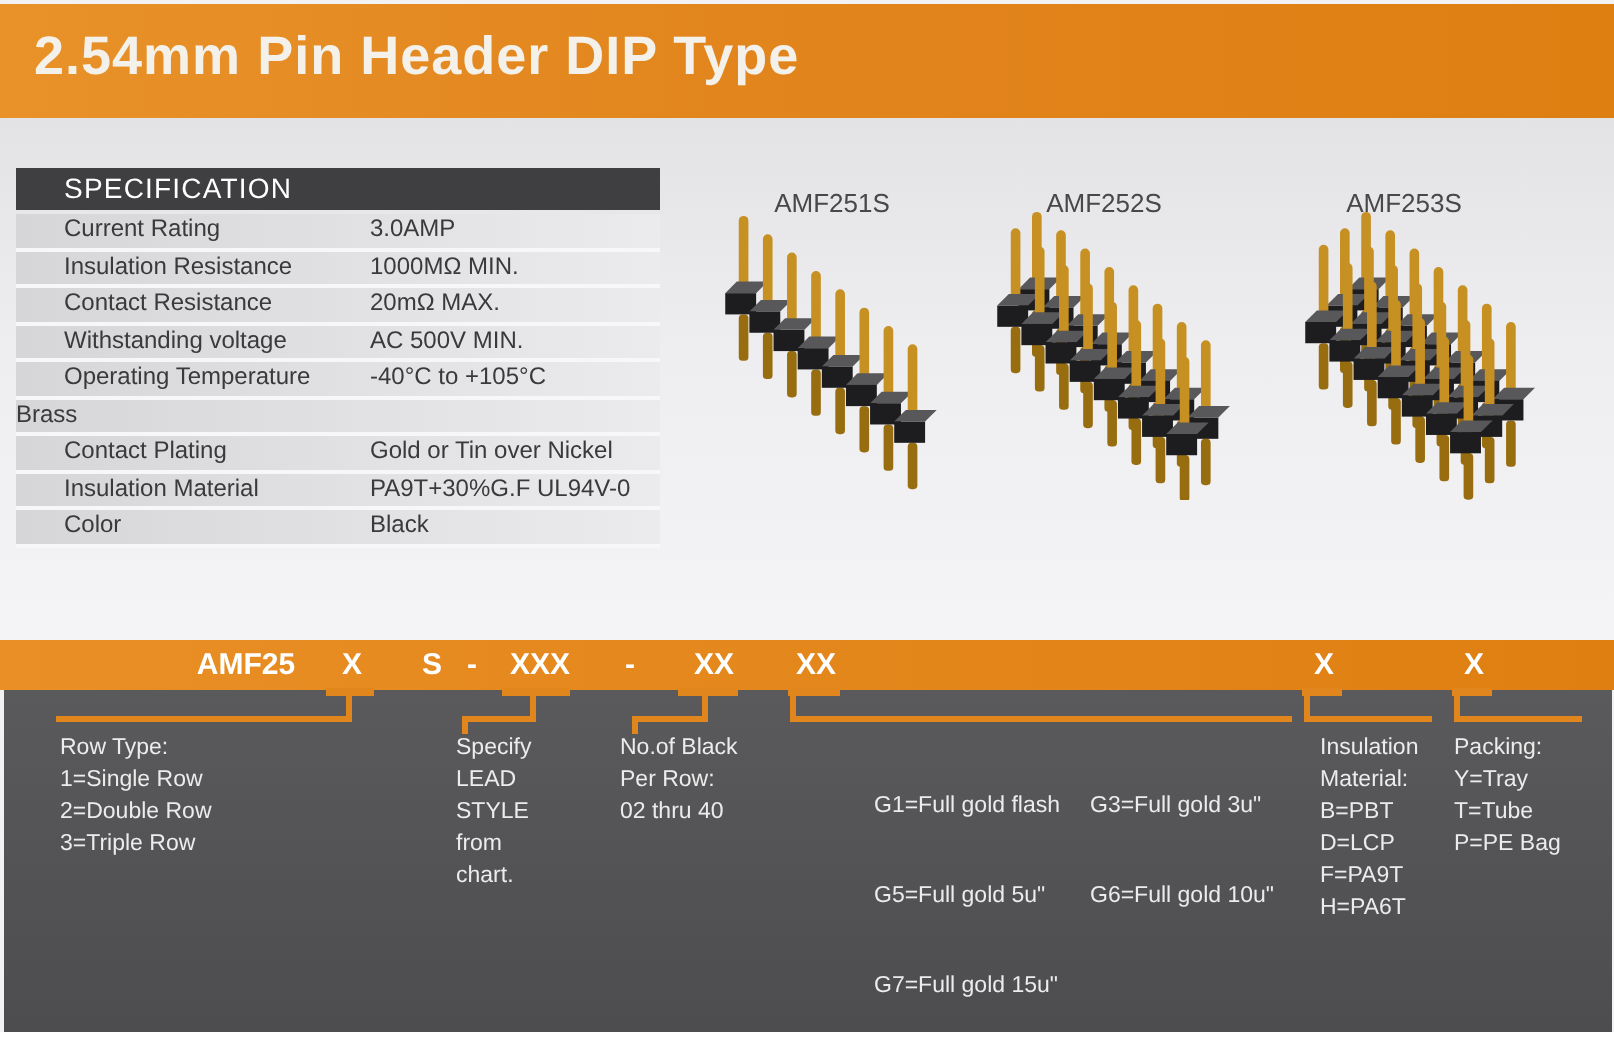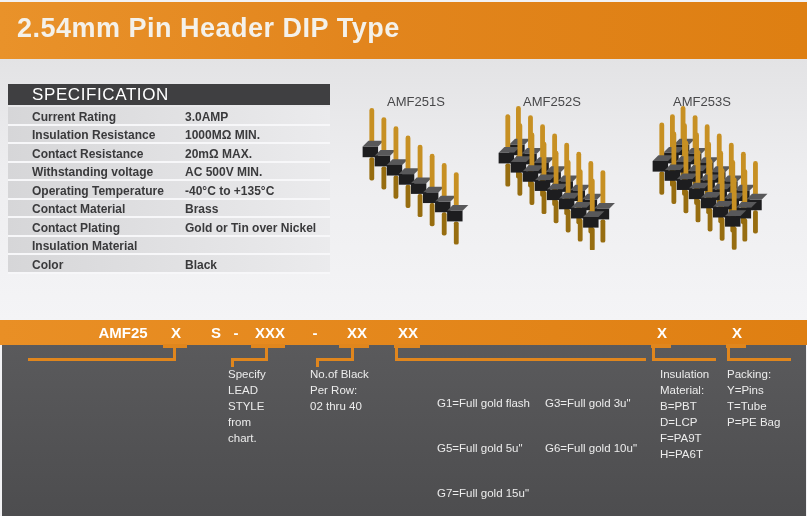--- a/index.html
+++ b/index.html
@@ -8,26 +8,26 @@
   
   .banner{position:absolute;left:0;top:2px;width:807px;height:57px;
           background:linear-gradient(90deg,#e9922a 0%,#e2851d 45%,#de7f12 100%);}
   .title{position:absolute;left:17px;top:11px;font-size:27px;font-weight:bold;
          color:#f4f1ea;letter-spacing:.5px;}
   
   .content{position:absolute;left:0;top:59px;width:807px;height:261px;
            background:linear-gradient(180deg,#e3e3e5 0%,#eeeef0 45%,#f4f4f6 100%);}
   
   .spec{position:absolute;left:8px;top:84px;width:322px;}
-  .spec-header{height:21px;background:#3f3f41;color:#fff;font-size:17px;
+  .spec-header{height:21px;background:#3f3f41;color:#fff;font-size:14px;
                line-height:21px;padding-left:24px;letter-spacing:.6px;}
   .spec-body{margin-top:2px;}
-  .spec-row{height:16.5px;display:flex;align-items:flex-end;
+  .spec-row{height:16.5px;display:flex;align-items:flex-start;
             background:linear-gradient(90deg,#d6d6d8,#ebebed);
-            border-bottom:2px solid #f7f7f9;font-size:12px;color:#3a3a3c;font-weight:bold;}
+            border-bottom:2px solid #f7f7f9;font-size:12px;color:#3a3a3c;}
   .sl{padding-left:24px;width:153px;flex:none;}
   .sv{flex:1;}
   
   .plabel{position:absolute;top:94px;transform:translateX(-50%);
           font-size:13px;color:#48484a;}
   .psvg{position:absolute;}
   
   .band{position:absolute;left:0;top:320px;width:807px;height:25px;
         background:linear-gradient(90deg,#e98f25,#df7f12);}
   .seg{position:absolute;top:0;line-height:25px;font-weight:bold;font-size:15px;
@@ -66,32 +66,32 @@
         <div class="spec-row">
           <span class="sl">Contact Resistance</span>
           <span class="sv">20mΩ MAX.</span>
         </div>
         <div class="spec-row">
           <span class="sl">Withstanding voltage</span>
           <span class="sv">AC 500V MIN.</span>
         </div>
         <div class="spec-row">
           <span class="sl">Operating Temperature</span>
-          <span class="sv">-40°C to +135°C</span>
-        </div>
-        <div class="spec-row">
-          <span class="sl">Contact Material</span>
+          <span class="sv">-40°C to +105°C</span>
+        </div>
+        <div class="spec-row">
           <span class="sv">Brass</span>
         </div>
         <div class="spec-row">
           <span class="sl">Contact Plating</span>
           <span class="sv">Gold or Tin over Nickel</span>
         </div>
         <div class="spec-row">
           <span class="sl">Insulation Material</span>
+          <span class="sv">PA9T+30%G.F UL94V-0</span>
         </div>
         <div class="spec-row">
           <span class="sl">Color</span>
           <span class="sv">Black</span>
         </div>
       </div>
   </div>
 
   <div class="plabel" style="left:416px">AMF251S</div>
   <div class="plabel" style="left:552px">AMF252S</div>
@@ -315,27 +315,28 @@
       <div class="bk" style="left: 395px; top: 344px; width: 3px; height: 17px;"></div>
       <div class="bk" style="left: 395px; top: 358px; width: 251px; height: 3px;"></div>
       <div class="bk" style="left: 651px; top: 344px; width: 20px; height: 4px;"></div>
       <div class="bk" style="left: 652px; top: 344px; width: 3px; height: 17px;"></div>
       <div class="bk" style="left: 652px; top: 358px; width: 64px; height: 3px;"></div>
       <div class="bk" style="left: 726px; top: 344px; width: 20px; height: 4px;"></div>
       <div class="bk" style="left: 727px; top: 344px; width: 3px; height: 17px;"></div>
       <div class="bk" style="left: 727px; top: 358px; width: 64px; height: 3px;"></div>
     </div>
 
+  <div class="col" style="left:30px;top:366px"><div>Row Type:</div><div>1=Single Row</div><div>2=Double Row</div><div>3=Triple Row</div></div>
   <div class="col" style="left:228px;top:366px"><div>Specify</div><div>LEAD</div><div>STYLE</div><div>from</div><div>chart.</div></div>
   <div class="col" style="left:310px;top:366px"><div>No.of Black</div><div>Per Row:</div><div>02 thru 40</div></div>
 
   <div class="col col-plating" style="left:437px;top:366px">
     <div><span class="pp">G1=Full gold flash</span><span>G3=Full gold 3u"</span></div>
     <div><span class="pp">G5=Full gold 5u"</span><span>G6=Full gold 10u"</span></div>
     <div><span class="pp">G7=Full gold 15u"</span></div>
     
   </div>
 
   <div class="col" style="left:660px;top:366px"><div>Insulation</div><div>Material:</div><div>B=PBT</div><div>D=LCP</div><div>F=PA9T</div><div>H=PA6T</div></div>
-  <div class="col" style="left:727px;top:366px"><div>Packing:</div><div>Y=Pins</div><div>T=Tube</div><div>P=PE Bag</div></div>
+  <div class="col" style="left:727px;top:366px"><div>Packing:</div><div>Y=Tray</div><div>T=Tube</div><div>P=PE Bag</div></div>
 
   <div class="bstrip"></div>
 </div>
 
 </body></html>

